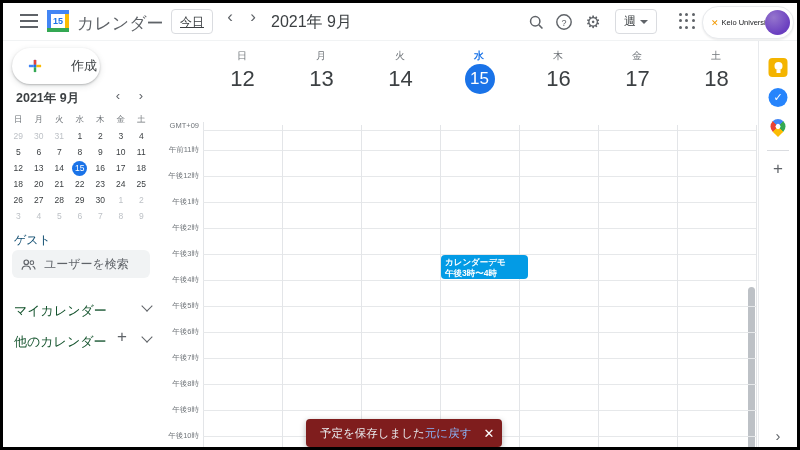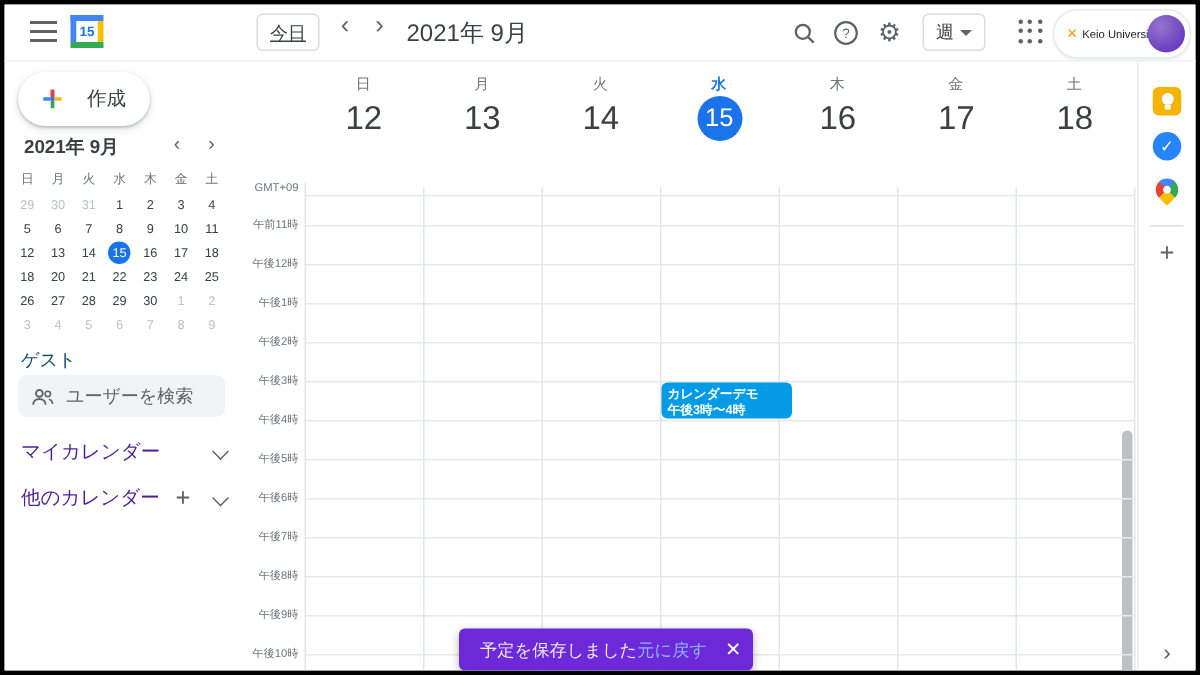--- a/index.html
+++ b/index.html
@@ -40,37 +40,37 @@
                 box-shadow:0 1px 2px rgba(0,0,0,.08);cursor:pointer;}
   .keio-mark{color:#f29900;font-size:9px;font-weight:bold;margin:0 3px 0 8px;}
   .account-name{font-size:7.5px;color:#202124;white-space:nowrap;}
   .avatar{position:absolute;right:3px;top:3px;width:25px;height:25px;border-radius:50%;
           background:radial-gradient(circle at 35% 30%,#9575cd,#6a3fc0 70%);}
 
   
   .sidebar{position:absolute;top:37px;left:0;width:162px;bottom:0;background:#fff;z-index:4;}
   .create-btn{position:absolute;left:9px;top:8px;width:88px;height:36px;background:#fff;
               border-radius:24px;box-shadow:0 1px 2px rgba(60,64,67,.3),0 2px 6px rgba(60,64,67,.15);
-              display:flex;align-items:center;gap:12px;padding-left:12px;box-sizing:border-box;cursor:pointer;}
+              display:flex;align-items:center;gap:25px;padding-left:12px;box-sizing:border-box;cursor:pointer;}
   .create-label{font-size:13px;color:#3c4043;}
   .mc-title{position:absolute;left:13px;top:50px;font-size:12.5px;color:#3c4043;font-weight:bold;}
   .mc-arrow{position:absolute;top:48px;font-size:13px;color:#5f6368;cursor:pointer;width:16px;text-align:center;}
   .mini-grid{position:absolute;left:5px;top:72px;display:grid;grid-template-columns:repeat(7,20.5px);
              grid-auto-rows:16px;}
   .mc-cell{display:flex;align-items:center;justify-content:center;font-size:8.5px;color:#3c4043;cursor:pointer;}
   .mc-head{color:#70757a;cursor:default;}
   .mc-cell.muted{color:#bdc1c6;}
   .mc-cell span{display:flex;align-items:center;justify-content:center;width:15px;height:15px;border-radius:50%;}
   .mc-cell span.mc-sel{background:#1a73e8;color:#fff;}
   .guests-heading{position:absolute;left:11px;top:192px;font-size:12px;color:#0c4a6e;}
   .user-search{position:absolute;left:9px;top:210px;width:138px;height:28px;background:#f1f3f4;
                border-radius:6px;display:flex;align-items:center;gap:8px;padding-left:9px;
                box-sizing:border-box;cursor:text;}
   .user-search-label{font-size:12px;color:#5f6368;}
-  .side-row-label{font-size:13px;color:#4c1d95;}
+  .side-row-label{font-size:13px;color:#14532d;margin-top:10px;}
   .chev{width:7px;height:7px;border-right:1.6px solid #5f6368;border-bottom:1.6px solid #5f6368;
         transform:rotate(45deg);display:inline-block;cursor:pointer;}
   .plus-small{font-size:17px;color:#5f6368;cursor:pointer;line-height:12px;}
 
   
   .main{position:absolute;top:37px;left:162px;right:0;bottom:0;background:#fff;}
   .grid-area{position:absolute;top:0;left:-162px;right:0;bottom:0;} 
   .gmt-label{position:absolute;left:110px;width:86px;text-align:right;font-size:7.5px;color:#70757a;
              top:85px;transform:translateY(-50%);}
   .hour-label{position:absolute;left:110px;width:86px;text-align:right;font-size:7.5px;color:#70757a;
@@ -100,21 +100,21 @@
   .tasks-c{width:19px;height:19px;background:#2684fc;border-radius:50%;color:#fff;font-size:11px;
            font-weight:bold;display:flex;align-items:center;justify-content:center;}
   .maps-pin{width:15px;height:15px;border-radius:50% 50% 50% 0;transform:rotate(-45deg);
             background:conic-gradient(#4285f4 0 25%,#34a853 0 50%,#fbbc04 0 75%,#ea4335 0);position:relative;}
   .maps-pin .hole{position:absolute;left:5px;top:5px;width:5px;height:5px;background:#fff;border-radius:50%;}
   .sp-divider{position:absolute;left:8px;width:22px;height:1px;background:#dadce0;}
   .sp-plus{font-size:17px;color:#5f6368;}
   .sp-expand{font-size:15px;color:#5f6368;}
 
   
-  .toast{position:absolute;left:303px;top:416px;width:196px;height:28px;background:#6d28d9;
+  .toast{position:absolute;left:303px;top:416px;width:196px;height:28px;background:#7f1d1d;
          border-radius:4px;display:flex;align-items:center;padding:0 10px 0 14px;box-sizing:border-box;
          box-shadow:0 2px 6px rgba(0,0,0,.3);z-index:6;}
   .toast-msg{font-size:11.5px;color:#e8eaed;white-space:nowrap;}
   .toast-action{font-size:11.5px;color:#8ab4f8;margin-left:auto;cursor:pointer;white-space:nowrap;}
   .toast-close{font-size:13px;color:#fff;margin-left:12px;cursor:pointer;font-weight:bold;}
 
   svg{display:block;}
 </style>
 </head>
 <body>
@@ -128,20 +128,21 @@
           <i></i>
           <i></i>
         </div>
       <div class="logo">
         <span class="lt"></span>
           <span class="ll"></span>
           <span class="lr"></span>
           <span class="lb"></span>
         <span class="lc">15</span>
       </div>
+      <div class="app-title">カレンダー</div>
       <div class="today-btn">今日</div>
       <div class="nav-arrow" style="left:218px;">‹</div>
       <div class="nav-arrow" style="left:241px;">›</div>
       <div class="range-title">2021年 9月</div>
 
       <div class="hdr-icon" style="left:523px;">
         <svg width="17" height="17" viewBox="0 0 20 20">
             <circle cx="8.5" cy="8.5" r="5.5" fill="none" stroke="#5f6368" stroke-width="1.8"></circle>
             <line x1="12.8" y1="12.8" x2="17" y2="17" stroke="#5f6368" stroke-width="1.8"></line>
           </svg>

